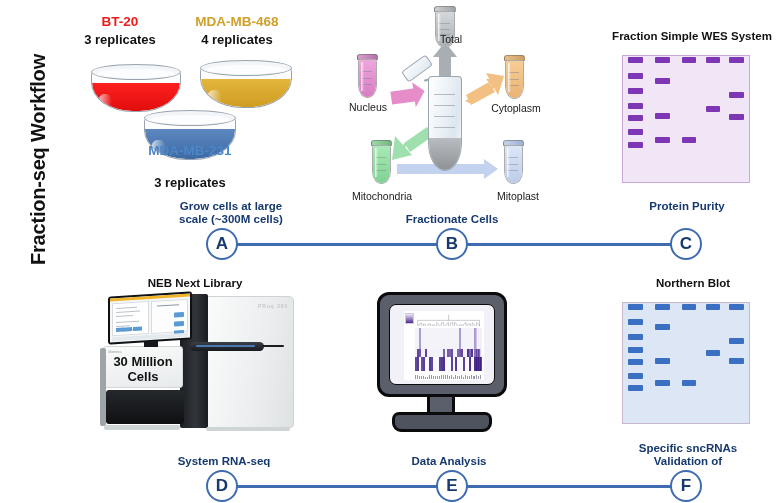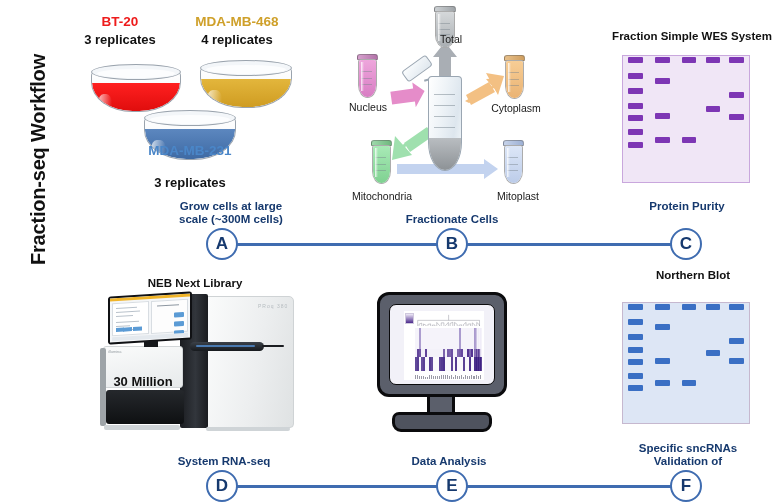--- a/index.html
+++ b/index.html
@@ -430,23 +430,23 @@
       <div class="seq-rightpanel" style="left:104px; top:2px; width:90px; height:132px;"></div>
       <div class="seq-brand" style="left:158px; top:9px;">PRoq 380</div>
 
       <div class="seq-darkspine" style="left:80px; top:0px; width:28px; height:134px;"></div>
 
       <div class="seq-handle" style="left:90px; top:48px; width:74px;"></div>
       <div style="position:absolute;left:162px;top:51px;width:22px;height:2px;background:#1b1d21;border-radius:2px;"></div>
 
       <div class="seq-lowerbox" style="left:3px; top:52px; width:80px; height:42px;"></div>
       <div class="seq-brand2" style="left:8px; top:55px;">illumina</div>
-      <div class="seq-reads-label" style="left:2px; top:60px; width:82px;margin-top:20px;">
+      <div class="seq-reads-label" style="left:2px; top:60px; width:82px;">
         <div>30 Million</div>
-        <div>Blot</div>
+        <div>Cells</div>
       </div>
 
       <div class="seq-drawer" style="left:6px; top:96px; width:78px; height:34px;"></div>
 
       <div style="position:absolute;left:0px;top:54px;width:6px;height:78px;background:#9ea4a8;border-radius:2px;"></div>
 
       <div class="seq-foot" style="left:4px; top:131px; width:76px; height:5px;"></div>
       <div class="seq-foot" style="left:106px; top:133px; width:84px; height:4px;"></div>
 
       <div class="seq-monitor-frame" style="left:8px; top:0px; width:84px; height:48px; transform:skewY(-3.5deg);">
@@ -626,21 +626,21 @@
               <div style="position: absolute; left: 97.0588%; bottom: 0px; width: 1px; height: 99.1293%; background: rgb(154, 154, 166);"></div>
             </div>
           </div>
       </div>
     </div>
     <div class="mon-neck" style="left:427px; top:394px; width:28px; height:22px;"></div>
     <div class="mon-base" style="left:392px; top:412px; width:100px; height:20px;"></div>
   </div>
 
   <div>
-    <div class="panel-title" style="left:630px; top:269px; width:126px;">Northern Blot</div>
+    <div class="panel-title" style="left:630px; top:277px; width:126px;">Northern Blot</div>
     <div class="gel" id="gel-northern" style="left:622px; top:302px; width:128px; height:122px;
                 background:#dde6f5; border:1px solid #c6b8cf;">
         <div class="band" style="left: 4%; width: 11.5%; top: 1%; height: 6px; background: rgb(58, 111, 196);"></div>
         <div class="band" style="left: 25.5%; width: 11.5%; top: 1%; height: 6px; background: rgb(58, 111, 196);"></div>
         <div class="band" style="left: 46.5%; width: 11.5%; top: 1%; height: 6px; background: rgb(58, 111, 196);"></div>
         <div class="band" style="left: 65.5%; width: 11.5%; top: 1%; height: 6px; background: rgb(58, 111, 196);"></div>
         <div class="band" style="left: 84.5%; width: 11.5%; top: 1%; height: 6px; background: rgb(58, 111, 196);"></div>
         <div class="band" style="left: 4%; width: 11.5%; top: 13.5%; height: 6px; background: rgb(58, 111, 196);"></div>
         <div class="band" style="left: 25.5%; width: 11.5%; top: 17.7%; height: 6px; background: rgb(58, 111, 196);"></div>
         <div class="band" style="left: 4%; width: 11.5%; top: 25.5%; height: 6px; background: rgb(58, 111, 196);"></div>

